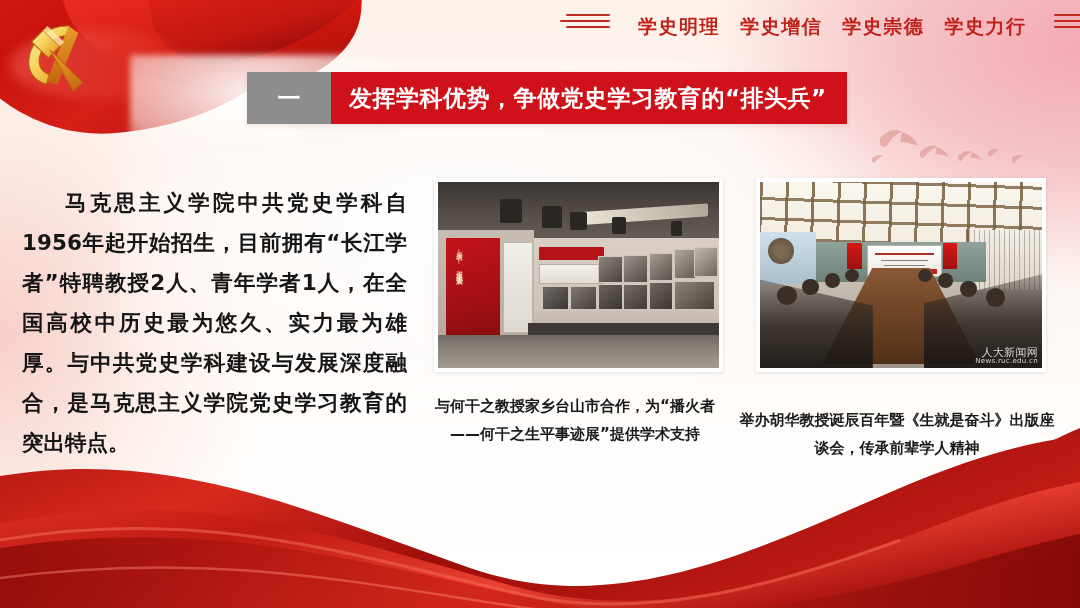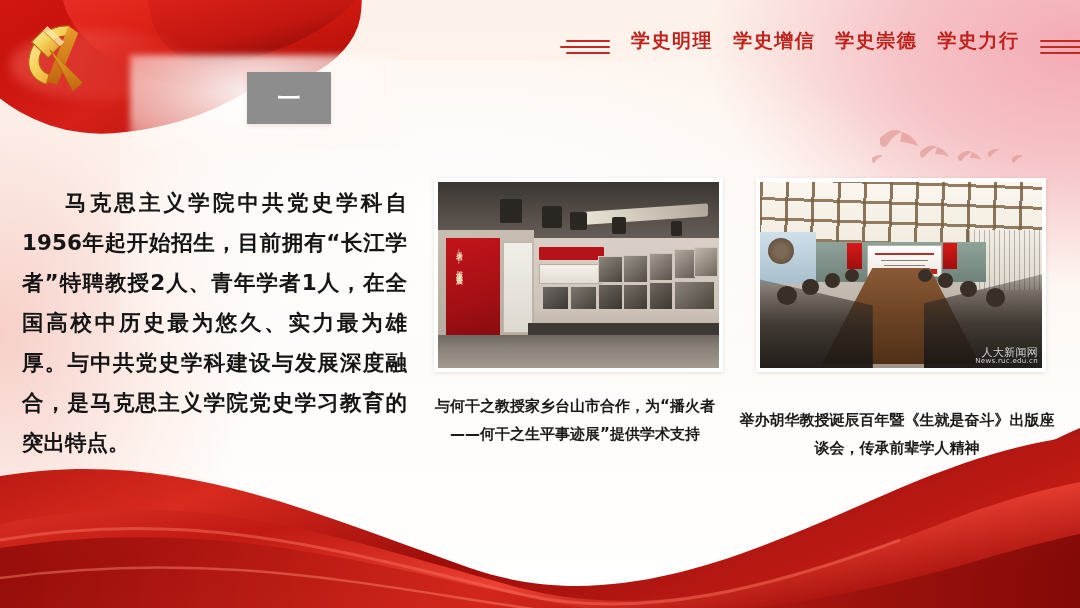--- a/index.html
+++ b/index.html
@@ -90,22 +90,22 @@
     left: 14px; top: 10px;
     width: 88px; height: 92px;
   }
 
   
   .header-slogan {
     position: absolute;
     left: 560px; top: 14px;
     width: 510px; height: 40px;
     display: flex;
-    align-items: flex-end;
-    gap: 15px;
+    align-items: flex-start;
+    gap: 22px;
   }
   .rule-group {
     display: flex;
     flex-direction: column;
     gap: 4px;
     flex: 0 0 auto;
   }
   .rule-group .ln {
     height: 2px;
     background: #c02a22;
@@ -428,20 +428,21 @@
       <path d="M96 34 C101 29 106 28 110 30 C106 32 103 34 100 38 C99 40 96 39 96 36 Z"></path>
       <path d="M110 30 C115 32 118 35 119 38 C115 36 112 36 108 36 Z"></path>
       <path d="M126 30 C130 27 134 26 137 28 C134 29 131 31 129 34 C128 36 126 35 126 32 Z"></path>
       <path d="M10 36 C14 33 18 32 21 34 C18 35 15 37 13 40 C12 42 10 41 10 38 Z"></path>
       <path d="M150 36 C154 33 158 32 161 34 C158 35 155 37 153 40 C152 42 150 41 150 38 Z"></path>
     </g>
   </svg>
 
   <div class="title-bar">
     <div class="title-num">一</div>
+    <div class="title-text">发挥学科优势，争做党史学习教育的“排头兵”</div>
   </div>
 
   <div class="body-text">马克思主义学院中共党史学科自1956年起开始招生，目前拥有“长江学者”特聘教授2人、青年学者1人，在全国高校中历史最为悠久、实力最为雄厚。与中共党史学科建设与发展深度融合，是马克思主义学院党史学习教育的突出特点。</div>
 
   <div class="photo-frame p1">
     <div class="photo-inner">
       <div class="ex-bg"></div>
       <div class="ex-ceil"></div>
       <div class="ex-ceil-strip"></div>
       <div class="ex-spk" style="left:22%; top:9%; width:8%; height:13%;"></div>

